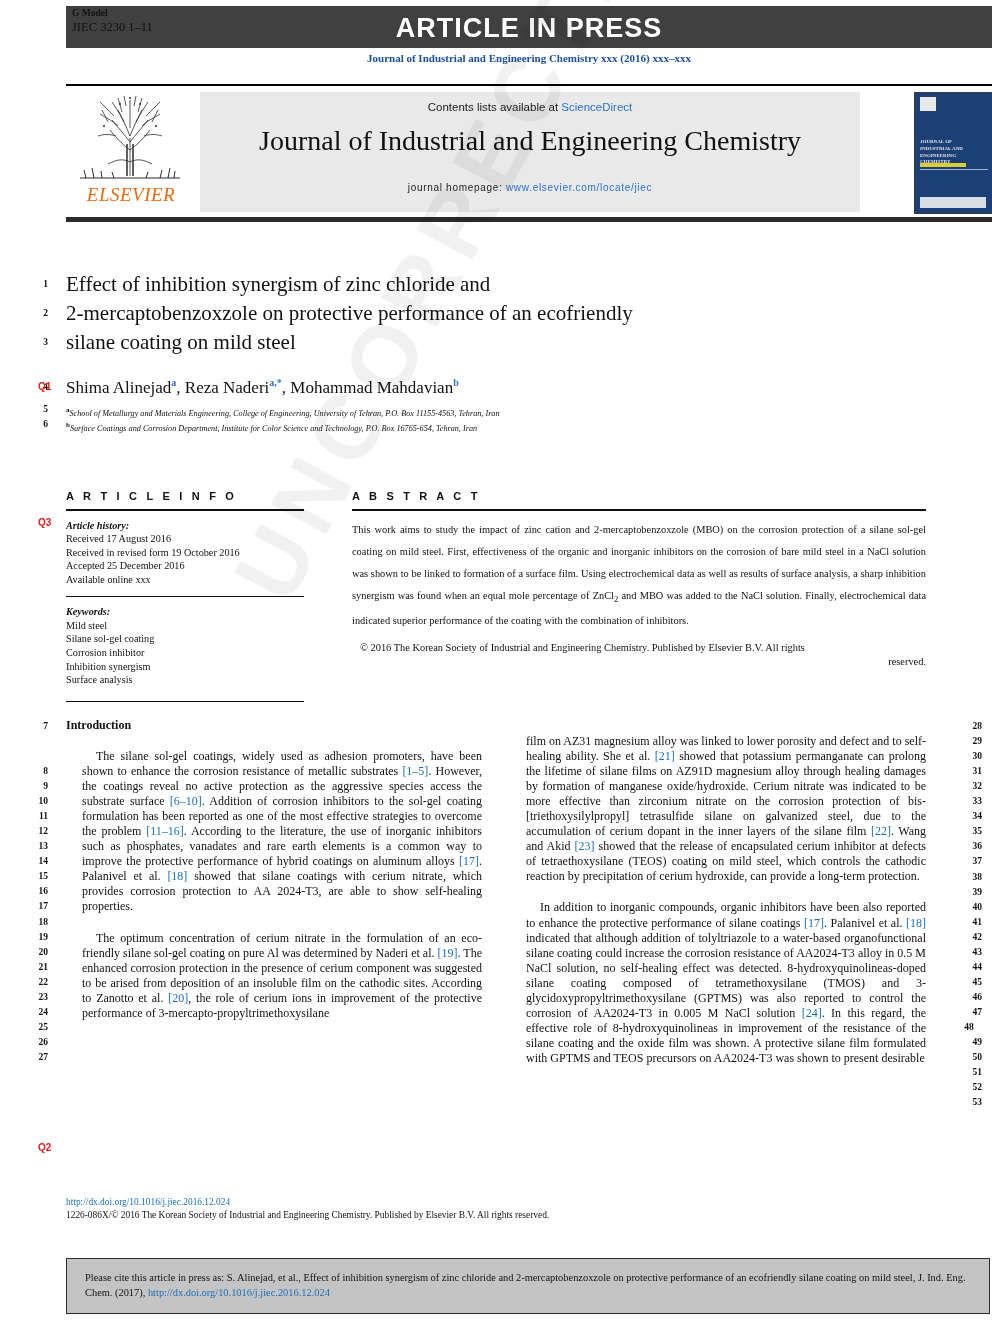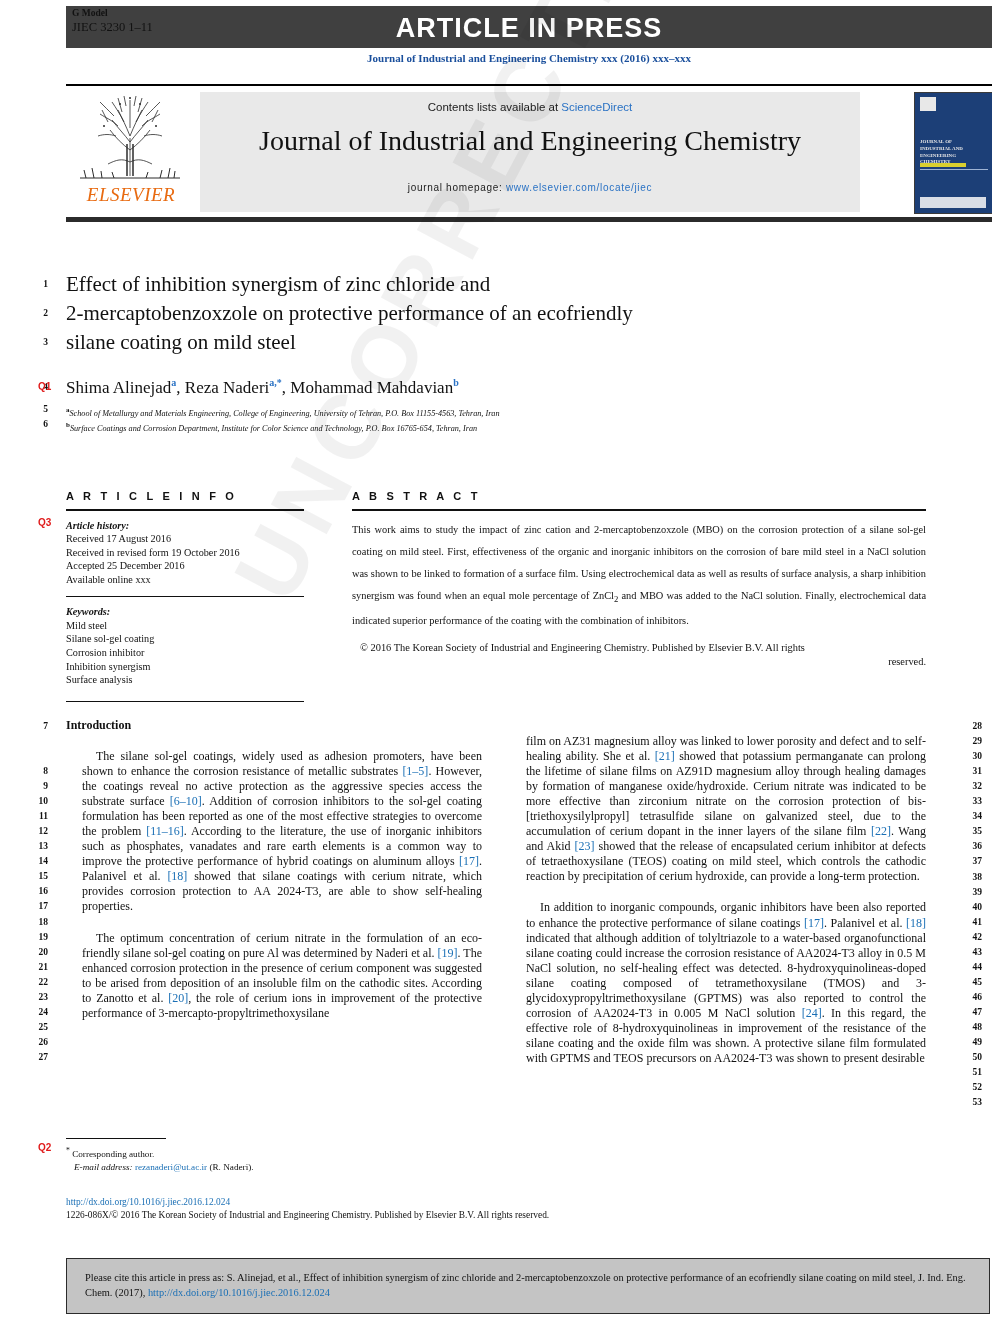--- a/index.html
+++ b/index.html
@@ -354,34 +354,20 @@
     <div class="h2">Introduction</div>
     <p class="p">The silane sol-gel coatings, widely used as adhesion promoters, have been shown to enhance the corrosion resistance of metallic substrates <span class="ref">[1–5]</span>. However, the coatings reveal no active protection as the aggressive species access the substrate surface <span class="ref">[6–10]</span>. Addition of corrosion inhibitors to the sol-gel coating formulation has been reported as one of the most effective strategies to overcome the problem <span class="ref">[11–16]</span>. According to the literature, the use of inorganic inhibitors such as phosphates, vanadates and rare earth elements is a common way to improve the protective performance of hybrid coatings on aluminum alloys <span class="ref">[17]</span>. Palanivel et al. <span class="ref">[18]</span> showed that silane coatings with cerium nitrate, which provides corrosion protection to AA 2024-T3, are able to show self-healing properties.</p>
     <p class="p">The optimum concentration of cerium nitrate in the formulation of an eco-friendly silane sol-gel coating on pure Al was determined by Naderi et al. <span class="ref">[19]</span>. The enhanced corrosion protection in the presence of cerium component was suggested to be arised from deposition of an insoluble film on the cathodic sites. According to Zanotto et al. <span class="ref">[20]</span>, the role of cerium ions in improvement of the protective performance of 3-mercapto-propyltrimethoxysilane</p>
   </div>
 
   <div class="body-r">
     <p class="p noind">film on AZ31 magnesium alloy was linked to lower porosity and defect and to self-healing ability. She et al. <span class="ref">[21]</span> showed that potassium permanganate can prolong the lifetime of silane films on AZ91D magnesium alloy through healing damages by formation of manganese oxide/hydroxide. Cerium nitrate was indicated to be more effective than zirconium nitrate on the corrosion protection of bis-[triethoxysilylpropyl] tetrasulfide silane on galvanized steel, due to the accumulation of cerium dopant in the inner layers of the silane film <span class="ref">[22]</span>. Wang and Akid <span class="ref">[23]</span> showed that the release of encapsulated cerium inhibitor at defects of tetraethoxysilane (TEOS) coating on mild steel, which controls the cathodic reaction by precipitation of cerium hydroxide, can provide a long-term protection.</p>
     <p class="p">In addition to inorganic compounds, organic inhibitors have been also reported to enhance the protective performance of silane coatings <span class="ref">[17]</span>. Palanivel et al. <span class="ref">[18]</span> indicated that although addition of tolyltriazole to a water-based organofunctional silane coating could increase the corrosion resistance of AA2024-T3 alloy in 0.5 M NaCl solution, no self-healing effect was detected. 8-hydroxyquinolineas-doped silane coating composed of tetramethoxysilane (TMOS) and 3-glycidoxypropyltrimethoxysilane (GPTMS) was also reported to control the corrosion of AA2024-T3 in 0.005 M NaCl solution <span class="ref">[24]</span>. In this regard, the effective role of 8-hydroxyquinolineas in improvement of the resistance of the silane coating and the oxide film was shown. A protective silane film formulated with GPTMS and TEOS precursors on AA2024-T3 was shown to present desirable</p>
   </div>
 
-  <div class="fn">
-    <div class="fn-rule"></div>
-    <div class="fn-body">
-      <div>
-        <sup>*</sup>
-        <span>Corresponding author.</span>
-      </div>
-      <div style="padding-left:8px;">
-        <span class="em">E-mail address:</span>
-        <a href="#">rezanaderi@ut.ac.ir</a>
-        <span>(R. Naderi).</span>
-      </div>
-    </div>
-  </div>
 
   <div class="doiblock">
     <div class="doi">http://dx.doi.org/10.1016/j.jiec.2016.12.024</div>
     <div>1226-086X/© 2016 The Korean Society of Industrial and Engineering Chemistry. Published by Elsevier B.V. All rights reserved.</div>
   </div>
 
   <div class="citebox">
     <div class="citetext">
       <span>Please cite this article in press as: S. Alinejad, et al., Effect of inhibition synergism of zinc chloride and 2-mercaptobenzoxzole on protective performance of an ecofriendly silane coating on mild steel, J. Ind. Eng. Chem. (2017), </span><a href="#">http://dx.doi.org/10.1016/j.jiec.2016.12.024</a>
     </div>
@@ -421,19 +407,19 @@
     <div class="lineno" style="left: 956px; top: 871.5px;">38</div>
     <div class="lineno" style="left: 956px; top: 886.55px;">39</div>
     <div class="lineno" style="left: 956px; top: 901.6px;">40</div>
     <div class="lineno" style="left: 956px; top: 916.65px;">41</div>
     <div class="lineno" style="left: 956px; top: 931.7px;">42</div>
     <div class="lineno" style="left: 956px; top: 946.75px;">43</div>
     <div class="lineno" style="left: 956px; top: 961.8px;">44</div>
     <div class="lineno" style="left: 956px; top: 976.85px;">45</div>
     <div class="lineno" style="left: 956px; top: 991.9px;">46</div>
     <div class="lineno" style="left: 956px; top: 1006.95px;">47</div>
-    <div class="lineno" style="left: 956px; top: 1022px;">48</div>
+    <div class="lineno" style="left: 956px; top: 1022px; text-align: center;">48</div>
     <div class="lineno" style="left: 956px; top: 1037.05px;">49</div>
     <div class="lineno" style="left: 956px; top: 1052.1px;">50</div>
     <div class="lineno" style="left: 956px; top: 1067.15px;">51</div>
     <div class="lineno" style="left: 956px; top: 1082.2px;">52</div>
     <div class="lineno" style="left: 956px; top: 1097.25px;">53</div>
   </div>
 
 </body></html>

